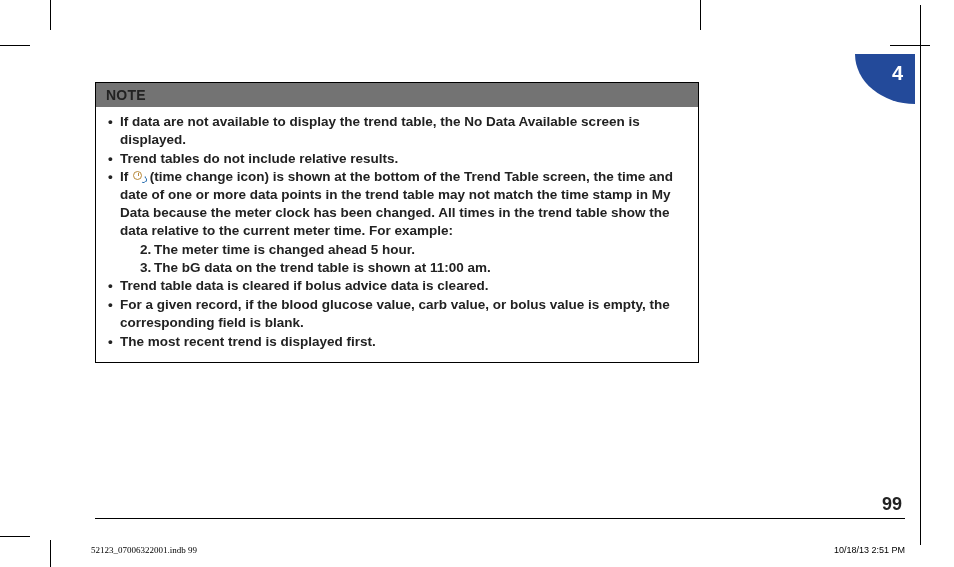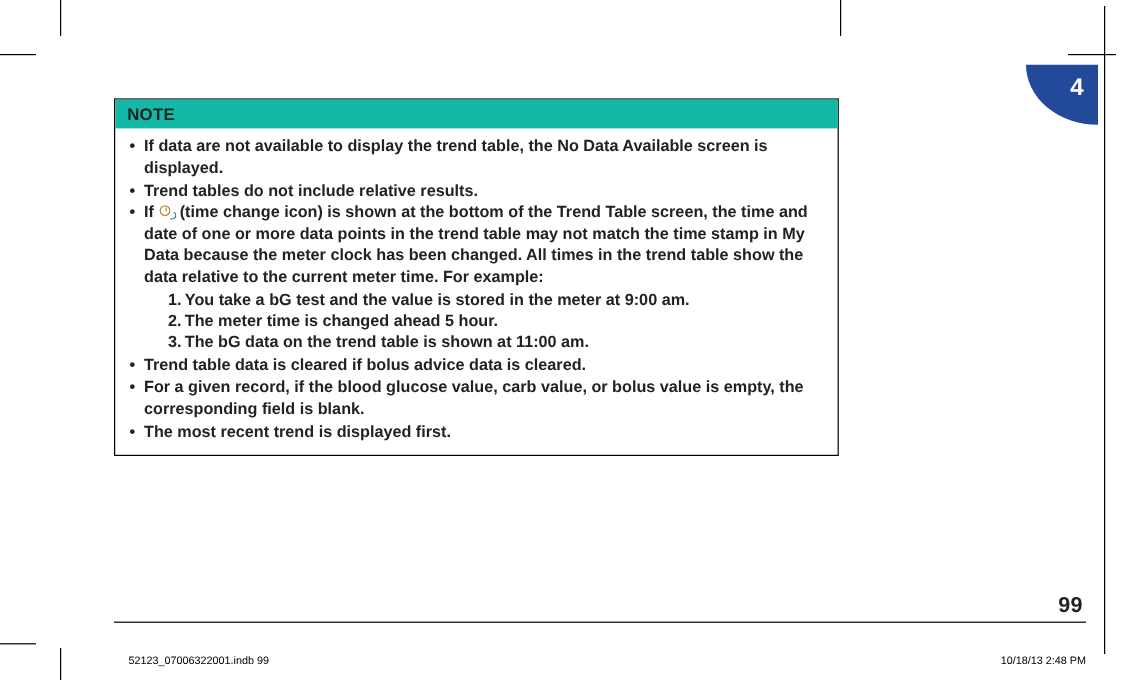--- a/index.html
+++ b/index.html
@@ -37,21 +37,21 @@
     padding: 8px 12px 0 0;
   }
 
   .note-box {
     position: absolute;
     top: 62px; left: 40px;
     width: 604px;
     border: 1px solid #000;
   }
   .note-header {
-    background: #14b8a6;
+    background: #737373;
     font-weight: bold;
     font-size: 14px;
     font-family: "Arial Narrow", Arial, sans-serif;
     letter-spacing: 0.2px;
     padding: 4px 10px;
   }
   .note-body {
     padding: 6px 10px 10px 10px;
     font-size: 13.5px;
     line-height: 1.32;
@@ -120,23 +120,23 @@
   }
   .page-number-rule {
     position: absolute;
     bottom: 46px; left: 40px; right: 10px;
     height: 1px;
     background: #000;
   }
 
   .footer-left {
     position: absolute;
-    bottom: 10px; left: 33px;
+    bottom: 10px; left: 17px;
     font-size: 9px;
-    font-family: Liberation Sans, sans-serif;
+    font-family: Liberation Serif, serif;
     color: #000;
     padding-left: 19px;
   }
   .footer-right {
     position: absolute;
     bottom: 10px; right: 10px;
     font-size: 9px;
     font-family: Arial, sans-serif;
     color: #000;
   }
@@ -164,31 +164,30 @@
       <ul>
         <li>If data are not available to display the trend table, the No Data Available screen is displayed.</li>
         <li>Trend tables do not include relative results.</li>
         <li>
           <span>If </span>
           <span class="clock-icon">
             <span class="dial"></span><span class="hand"></span><span class="arrow"></span>
           </span>
           <span> (time change icon) is shown at the bottom of the Trend Table screen, the time and date of one or more data points in the trend table may not match the time stamp in My Data because the meter clock has been changed. All times in the trend table show the data relative to the current meter time. For example:</span>
           <ol>
-            <li><span class="num">1.</span><span>You take a bG test and the value is stored in the meter at 9:00 am.</span></li>
             <li><span class="num">2.</span><span>The meter time is changed ahead 5 hour.</span></li>
             <li><span class="num">3.</span><span>The bG data on the trend table is shown at 11:00 am.</span></li>
           </ol>
         </li>
         <li>Trend table data is cleared if bolus advice data is cleared.</li>
         <li>For a given record, if the blood glucose value, carb value, or bolus value is empty, the corresponding field is blank.</li>
         <li>The most recent trend is displayed first.</li>
       </ul>
     </div>
   </div>
 
   <div class="page-number-rule"></div>
   <div class="page-number">99</div>
 
   <div class="footer-left">52123_07006322001.indb   99</div>
-  <div class="footer-right">10/18/13   2:48 PM</div>
+  <div class="footer-right">10/18/13   2:51 PM</div>
 
 </div>
 
 </body></html>

